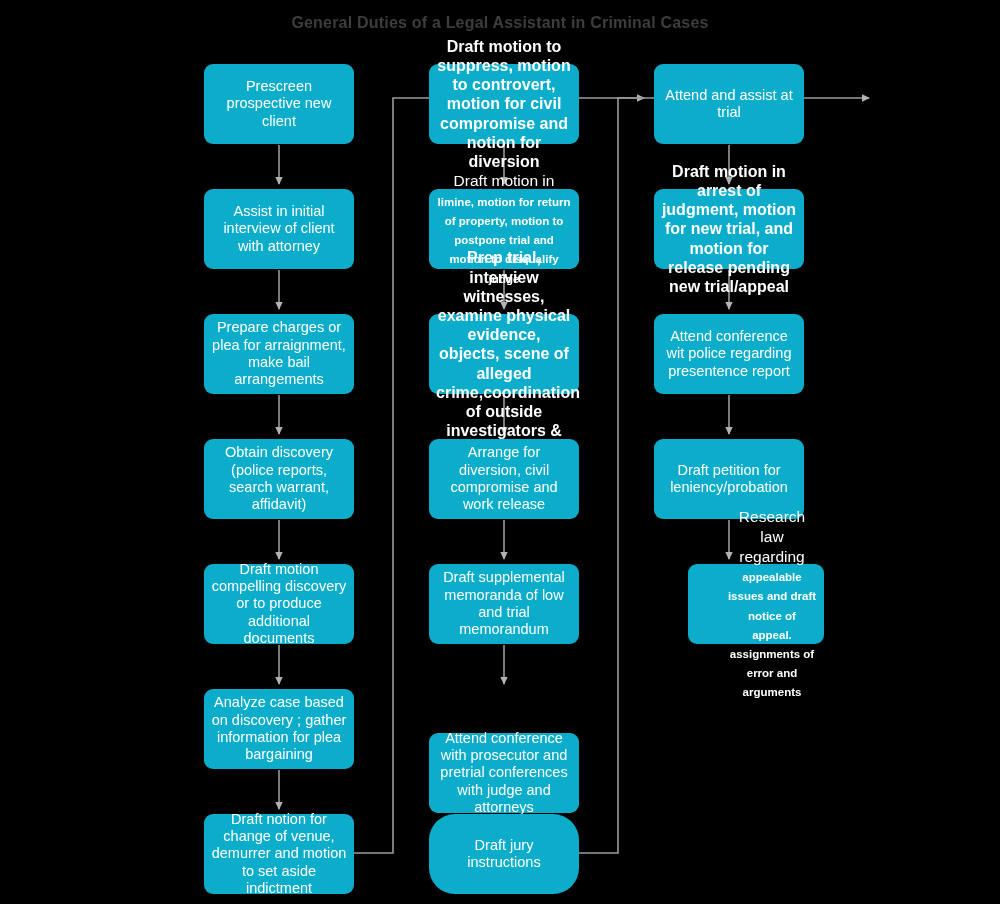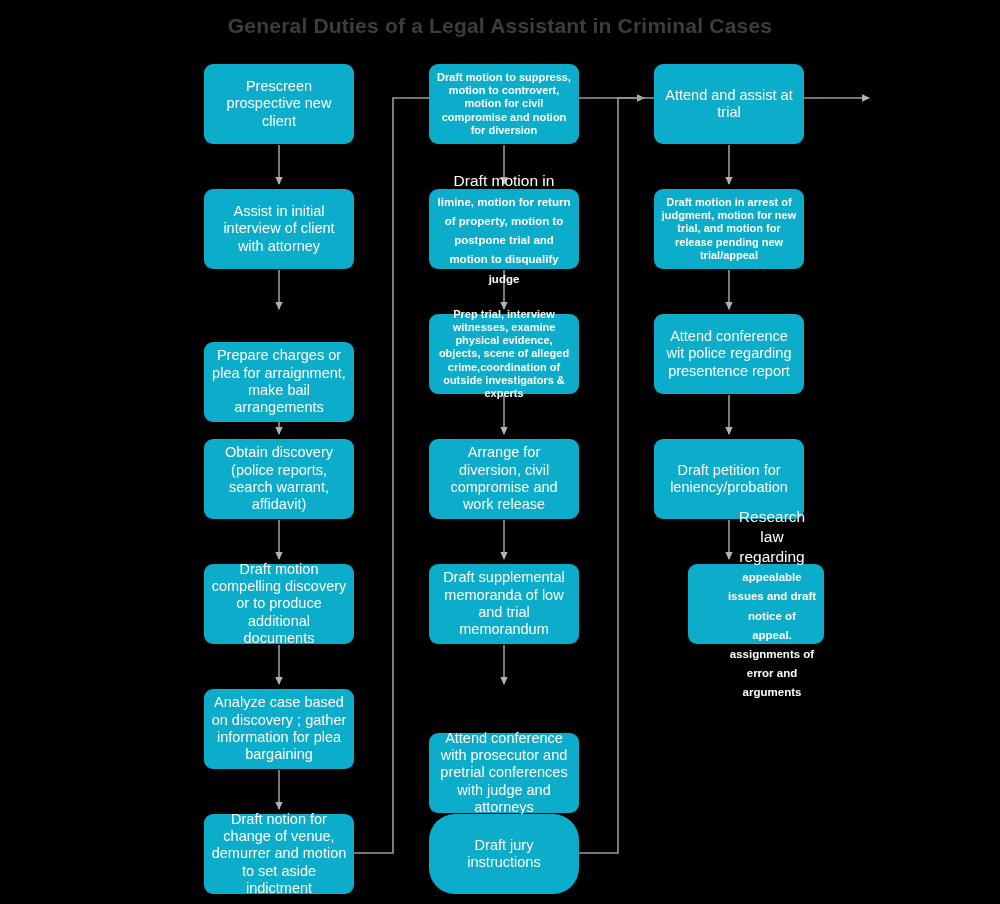--- a/index.html
+++ b/index.html
@@ -14,21 +14,21 @@
     font-family: "Liberation Sans", sans-serif;
     position: relative;
   }
   #chart-title {
     position: absolute;
     left: 0;
     top: 14px;
     width: 1000px;
     text-align: center;
     color: #3d3d3d;
-    font-size: 21px;
+    font-size: 16px;
     font-weight: bold;
     letter-spacing: 0.2px;
     font-family: "Liberation Sans", sans-serif;
   }
   #flow-canvas {
     position: absolute;
     left: 0;
     top: 0;
     width: 1000px;
     height: 904px;
@@ -50,21 +50,21 @@
     display: flex;
     align-items: center;
     justify-content: center;
     text-align: center;
     line-height: 1.2;
     padding: 4px 7px;
     font-family: "Liberation Sans", sans-serif;
   }
   .node .label { display: block; width: 100%; }
   .size-lg  { font-size: 14.5px; font-weight: normal; }
-  .size-xs  { font-size: 11px;   font-weight: bold; }
+  .size-xs  { font-size: 16px;   font-weight: bold; }
   .lead-lg  { font-size: 15.5px; font-weight: normal; }
   .rest-sm  { font-size: 11.5px; font-weight: bold; }
 </style>
 </head>
 <body>
 
 <div id="chart-title">General Duties of a Legal Assistant in Criminal Cases</div>
 
 <div id="flow-canvas">
 
@@ -104,21 +104,21 @@
 
     <path d="M579,853 L618,853 L618,98 L869,98" stroke="#9a9a9a" stroke-width="1.6" fill="none" marker-end="url(#arrowhead)"></path>
   </svg>
 
   <div class="node" style="left:204px; top:64px; width:150px; height:80px;">
     <span class="label size-lg">Prescreen prospective new client</span>
   </div>
   <div class="node" style="left:204px; top:189px; width:150px; height:80px;">
     <span class="label size-lg">Assist in initial interview of client with attorney</span>
   </div>
-  <div class="node" style="left:204px; top:314px; width:150px; height:80px;margin-top:28px;">
+  <div class="node" style="left:204px; top:314px; width:150px; height:80px;">
     <span class="label size-lg">Prepare charges or plea for arraignment, make bail arrangements</span>
   </div>
   <div class="node" style="left:204px; top:439px; width:150px; height:80px;">
     <span class="label size-lg">Obtain discovery (police reports, search warrant, affidavit)</span>
   </div>
   <div class="node" style="left:204px; top:564px; width:150px; height:80px;">
     <span class="label size-lg">Draft motion compelling discovery or to produce additional documents</span>
   </div>
   <div class="node" style="left:204px; top:689px; width:150px; height:80px;">
     <span class="label size-lg">Analyze case based on discovery ; gather information for plea bargaining</span>

